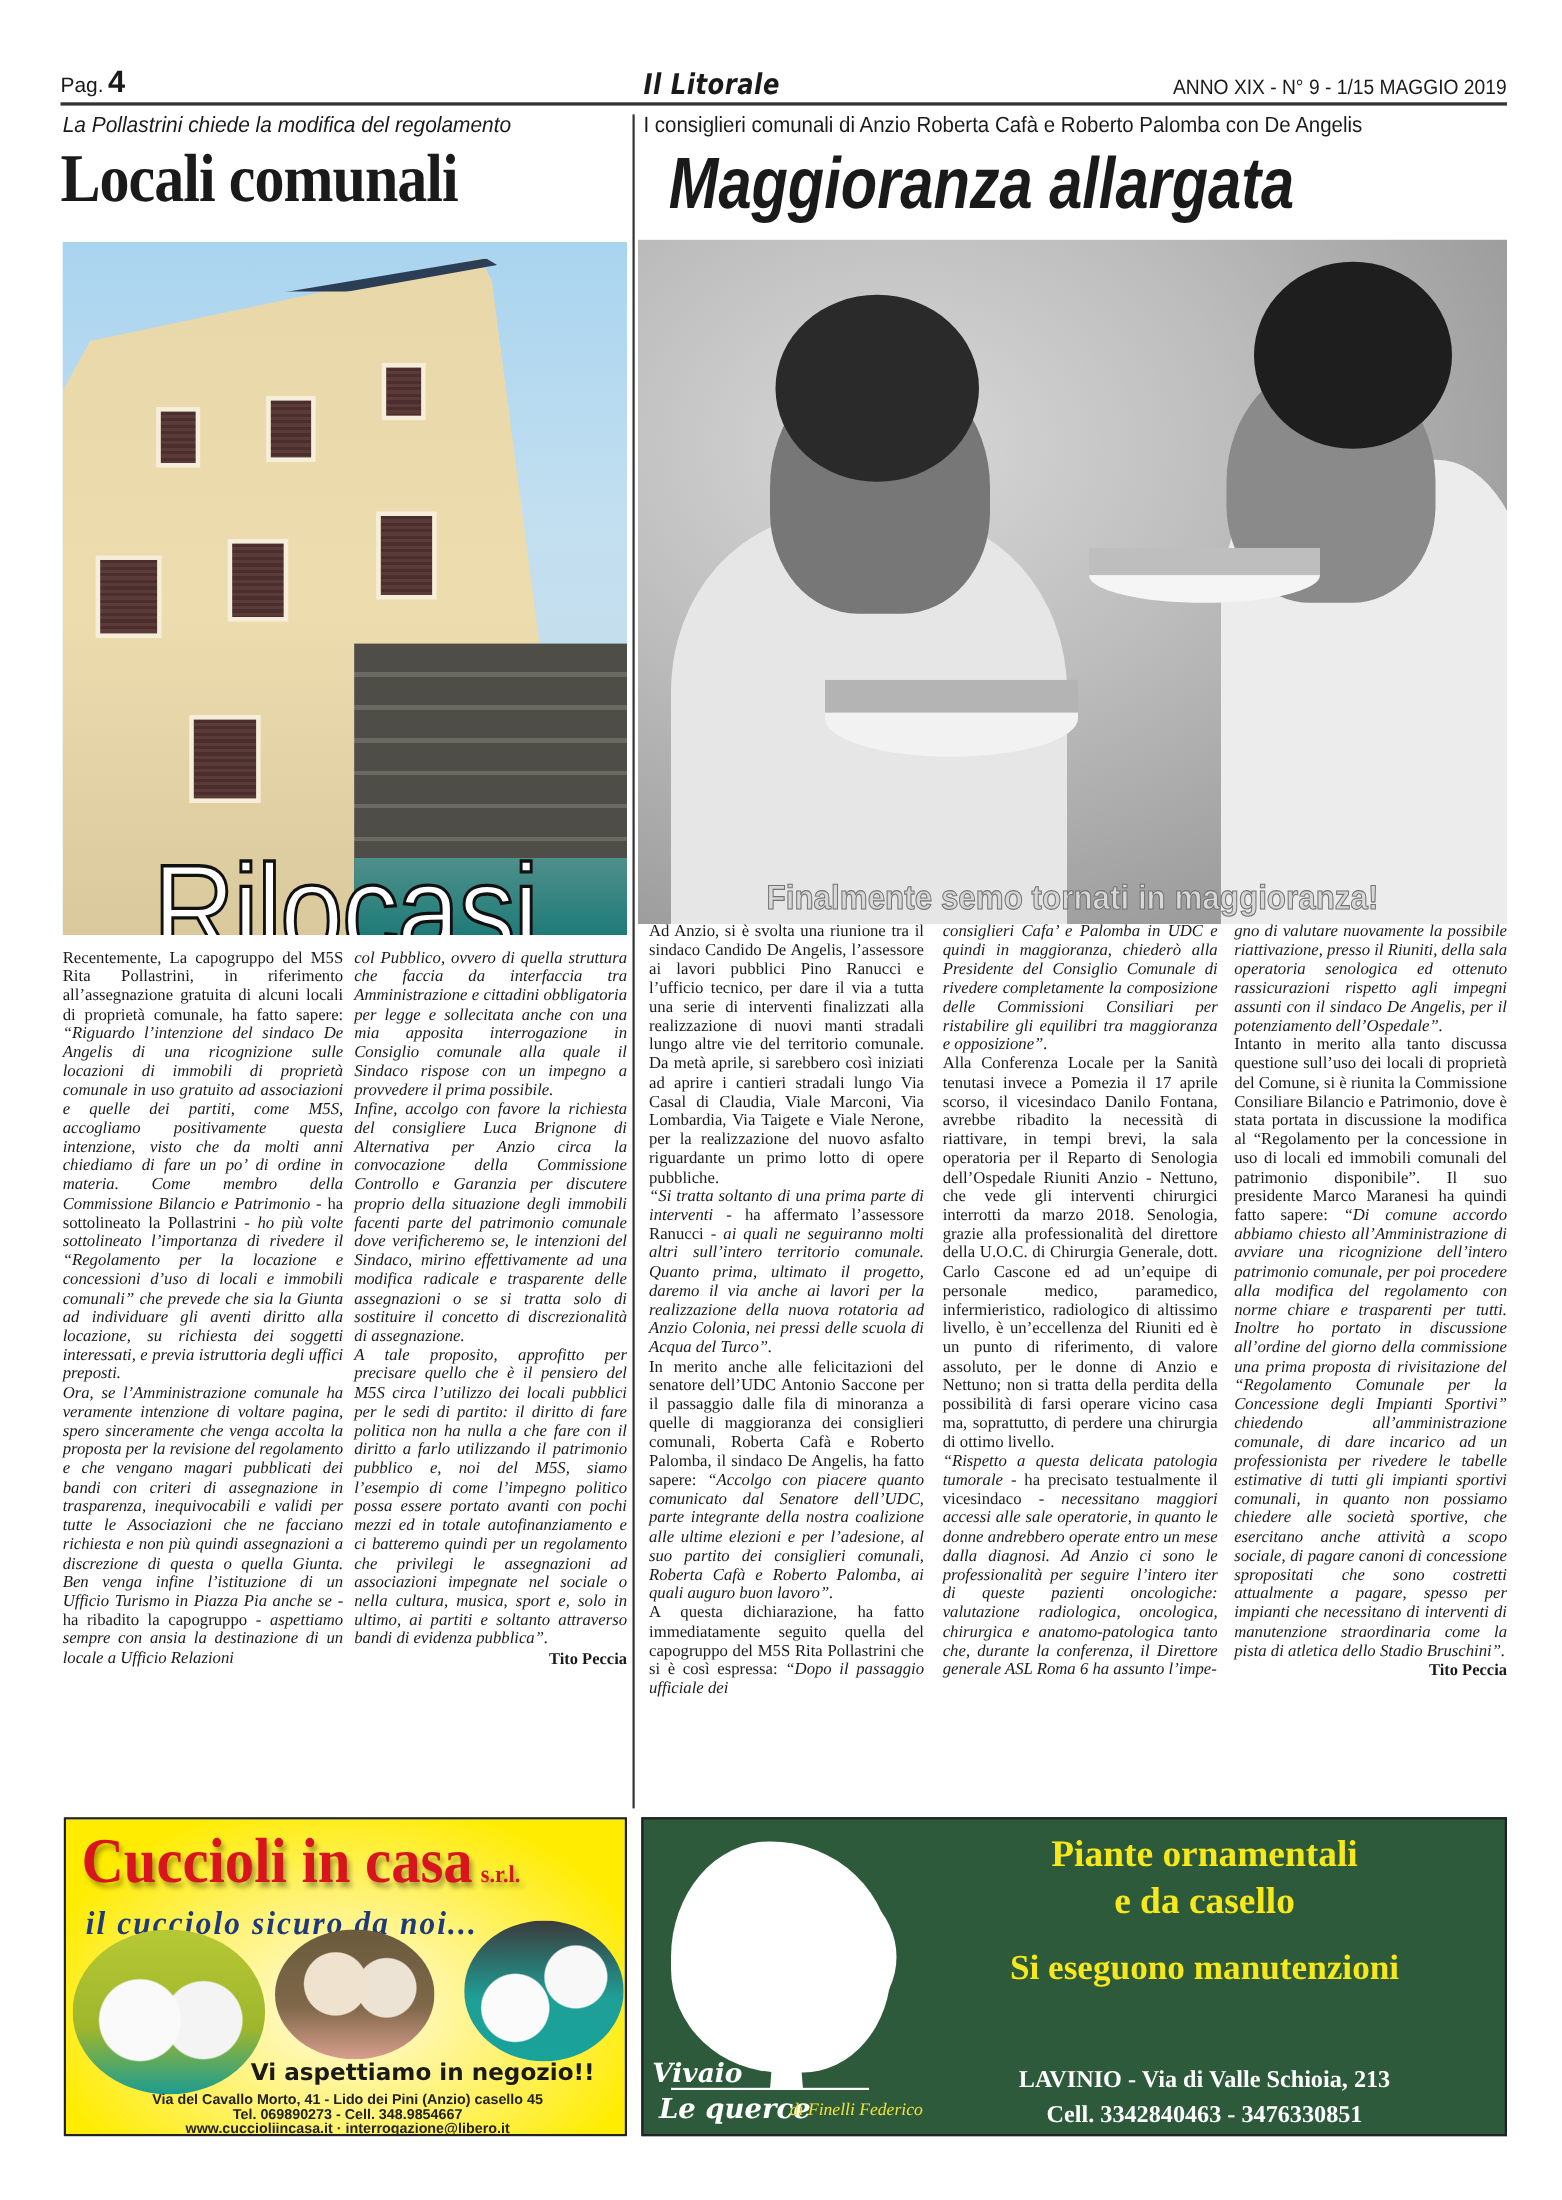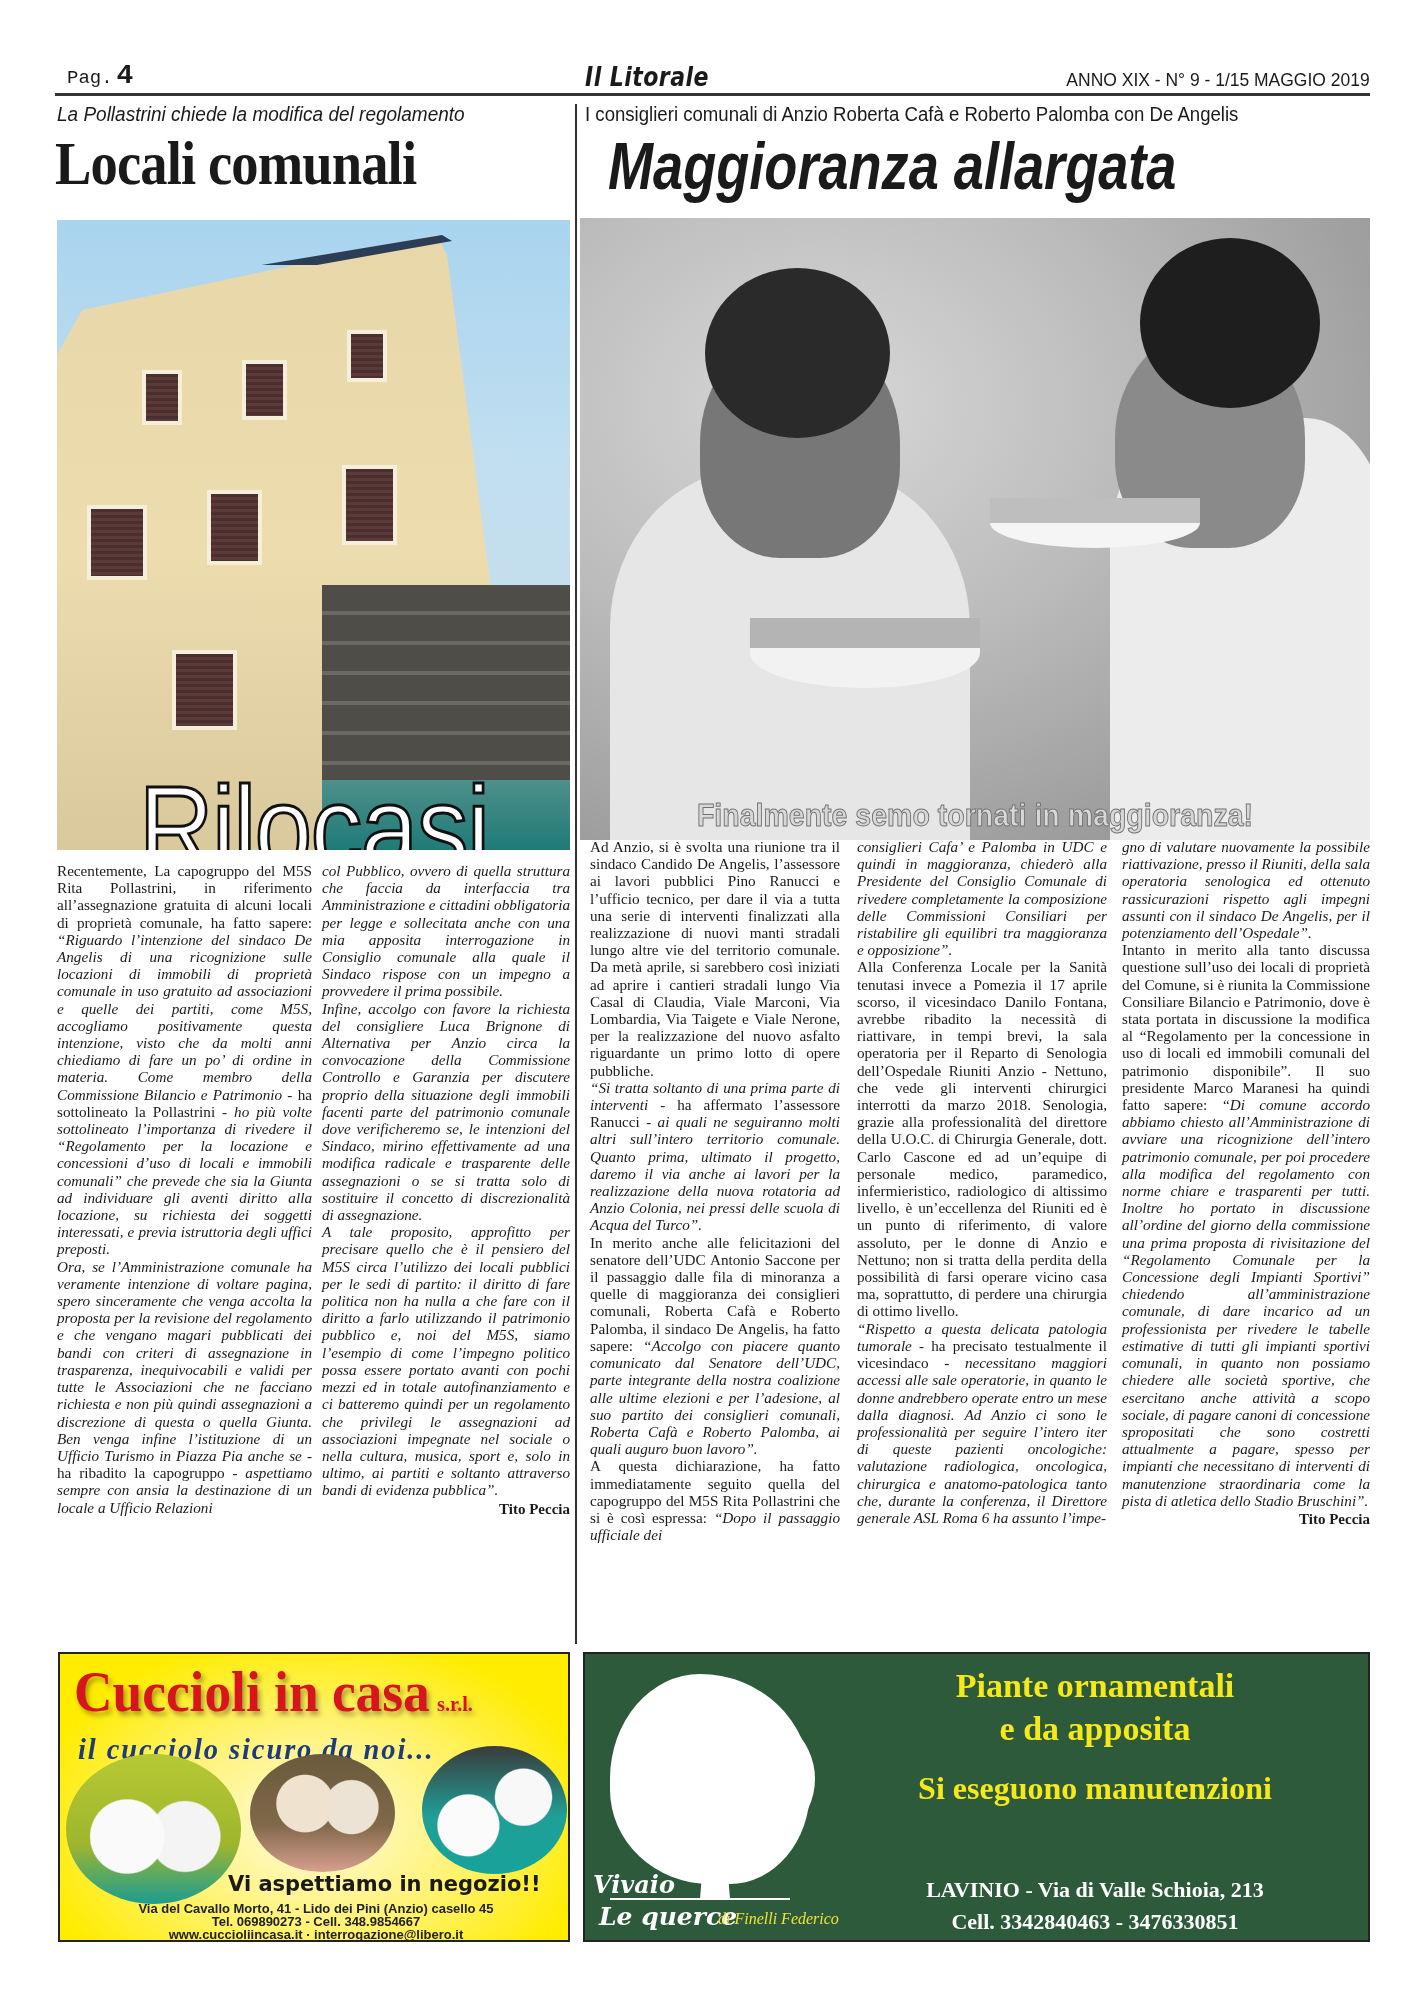--- a/index.html
+++ b/index.html
@@ -1,21 +1,21 @@
 <!DOCTYPE html>
 <html><head>
 <meta charset="utf-8">
 <style>
   * { box-sizing: border-box; margin: 0; padding: 0; }
   html, body { width: 1420px; height: 2000px; background: #ffffff; overflow: hidden; }
   body { position: relative; font-family: "Liberation Serif", serif; color: #1a1a1a; }
 
   
   .header { position: absolute; left: 55px; top: 62px; width: 1315px; height: 34px; border-bottom: 3px solid #333; }
-  .pag { position: absolute; left: 12px; bottom: 2px; font-family: Liberation Mono, monospace; font-size: 19px; }
+  .pag { position: absolute; left: 0; bottom: 2px; font-family: Liberation Sans, sans-serif; font-size: 19px; }
   .pag b { font-size: 28px; font-weight: bold; margin-left: 4px; }
   .masthead { position: absolute; left: 530px; bottom: 1px; font-family: "DejaVu Sans", sans-serif; font-size: 26px; font-weight: bold; font-style: italic; letter-spacing: 0.5px; transform: scaleX(0.85); transform-origin: left bottom; }
   .issue { position: absolute; right: 0; bottom: 2px; font-family: "Liberation Sans", sans-serif; font-size: 19px; transform: scaleX(0.92); transform-origin: right bottom; }
 
   .col-divider { position: absolute; left: 575px; top: 104px; width: 2px; height: 1540px; background: #333; }
 
   
   .kicker-left { position: absolute; left: 57px; top: 103px; width: 514px; font-family: "Liberation Sans", sans-serif; font-style: italic; font-size: 20px; white-space: nowrap; transform: scaleX(0.95); transform-origin: left top; }
   .kicker-right { position: absolute; left: 585px; top: 103px; width: 790px; font-family: "Liberation Sans", sans-serif; font-size: 20px; white-space: nowrap; transform: scaleX(0.93); transform-origin: left top; }
   .title-left { position: absolute; left: 55px; top: 128px; font-family: "Liberation Serif", serif; font-weight: bold; font-size: 62px; white-space: nowrap; transform: scaleX(0.88); transform-origin: left top; letter-spacing: -1px; }
@@ -176,20 +176,20 @@
 <div class="ad-right">
   <div class="tree-canopy"></div>
   <div class="tree-canopy2"></div>
   <div class="tree-trunk"></div>
   <div class="tree-ground"></div>
   <div class="ad-right-vivaio">Vivaio</div>
   <div class="ad-right-lequerce">Le querce</div>
   <div class="ad-right-owner">di Finelli Federico</div>
   <div class="ad-right-text">
     <div class="ad-right-l1">Piante ornamentali</div>
-    <div class="ad-right-l2">e da apposita</div>
+    <div class="ad-right-l2">e da casello</div>
     <div class="ad-right-l3">Si eseguono manutenzioni</div>
   </div>
   <div class="ad-right-contact">
     <div>LAVINIO - Via di Valle Schioia, 213</div>
     <div>Cell. 3342840463 - 3476330851</div>
   </div>
 </div>
 
 </body></html>

